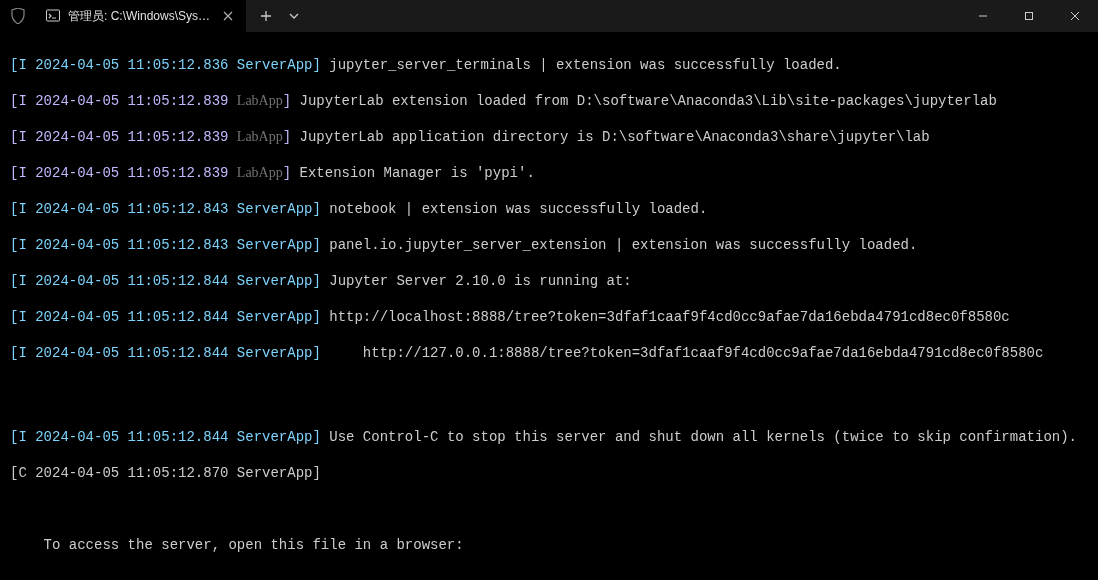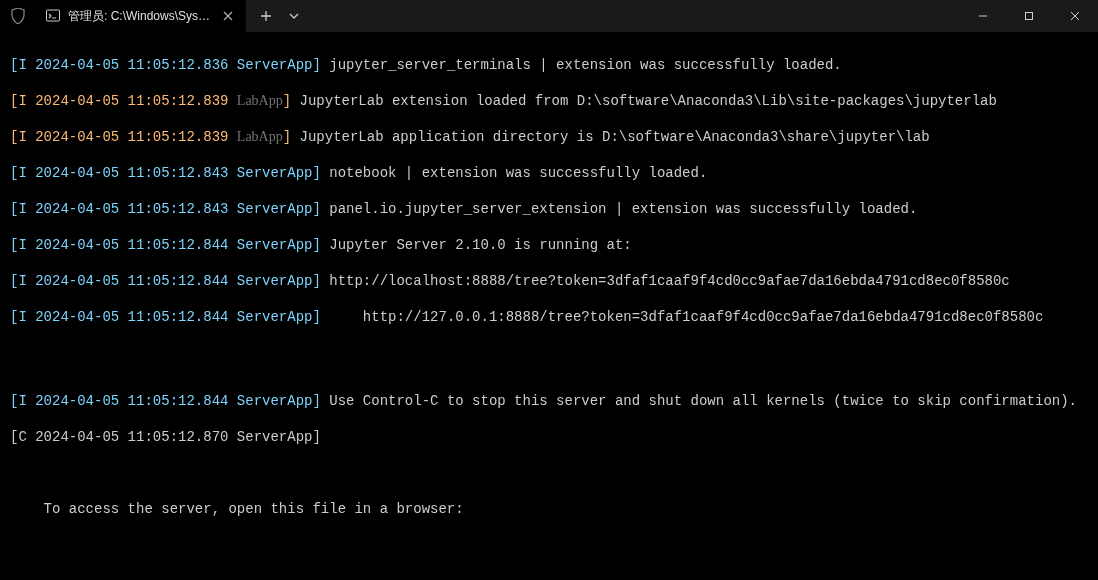--- a/index.html
+++ b/index.html
@@ -91,21 +91,21 @@
     color: #ccc;
   }
   .terminal {
     padding: 6px 10px 0 10px;
     white-space: pre;
     line-height: 18px;
     letter-spacing: 0;
   }
   .line { white-space: pre; }
   .ts-normal { color: #7dd3fc; }
-  .ts-green  { color: #fdba74; }
+  .ts-green  { color: #c4b5fd; }
   .app-green { color: #737373; font-family: Liberation Serif, serif; }
 </style>
 </head>
 <body>
 
 <div class="titlebar">
   <div class="shield-icon">
     <svg width="14" height="16" viewBox="0 0 14 16">
         <path d="M7 0 L13 2 V7 C13 11 10 14 7 16 C4 14 1 11 1 7 V2 Z" fill="none" stroke="#888" stroke-width="1.2"></path>
       </svg>
@@ -153,20 +153,21 @@
           <path d="M1 1 L9 9 M9 1 L1 9" stroke="#ccc" stroke-width="1"></path>
         </svg>
     </div>
   </div>
 </div>
 
 <div class="terminal">
 <div class="line"><span class="ts-normal">[I 2024-04-05 11:05:12.836 ServerApp]</span><span> jupyter_server_terminals | extension was successfully loaded.</span></div>
 <div class="line"><span class="ts-green">[I 2024-04-05 11:05:12.839 </span><span class="app-green">LabApp</span><span class="ts-green">]</span><span> JupyterLab extension loaded from D:\software\Anaconda3\Lib\site-packages\jupyterlab</span></div>
 <div class="line"><span class="ts-green">[I 2024-04-05 11:05:12.839 </span><span class="app-green">LabApp</span><span class="ts-green">]</span><span> JupyterLab application directory is D:\software\Anaconda3\share\jupyter\lab</span></div>
+<div class="line"><span class="ts-green">[I 2024-04-05 11:05:12.839 </span><span class="app-green">LabApp</span><span class="ts-green">]</span><span> Extension Manager is 'pypi'.</span></div>
 <div class="line"><span class="ts-normal">[I 2024-04-05 11:05:12.843 ServerApp]</span><span> notebook | extension was successfully loaded.</span></div>
 <div class="line"><span class="ts-normal">[I 2024-04-05 11:05:12.843 ServerApp]</span><span> panel.io.jupyter_server_extension | extension was successfully loaded.</span></div>
 <div class="line"><span class="ts-normal">[I 2024-04-05 11:05:12.844 ServerApp]</span><span> Jupyter Server 2.10.0 is running at:</span></div>
 <div class="line"><span class="ts-normal">[I 2024-04-05 11:05:12.844 ServerApp]</span><span> http://localhost:8888/tree?token=3dfaf1caaf9f4cd0cc9afae7da16ebda4791cd8ec0f8580c</span></div>
 <div class="line" style="white-space:pre-wrap;word-break:break-all;"><span class="ts-normal">[I 2024-04-05 11:05:12.844 ServerApp]</span><span>     http://127.0.0.1:8888/tree?token=3dfaf1caaf9f4cd0cc9afae7da16ebda4791cd8ec0f8580c</span></div>
 <div class="line" style="white-space:pre-wrap;word-break:break-all;margin-top:48px;"><span class="ts-normal">[I 2024-04-05 11:05:12.844 ServerApp]</span><span> Use Control-C to stop this server and shut down all kernels (twice to skip confirmation).</span></div>
 <div class="line"><span>[C 2024-04-05 11:05:12.870 ServerApp]</span></div>
 <div class="line"><span></span>&nbsp;</div>
 <div class="line"><span>    To access the server, open this file in a browser:</span></div>
 

